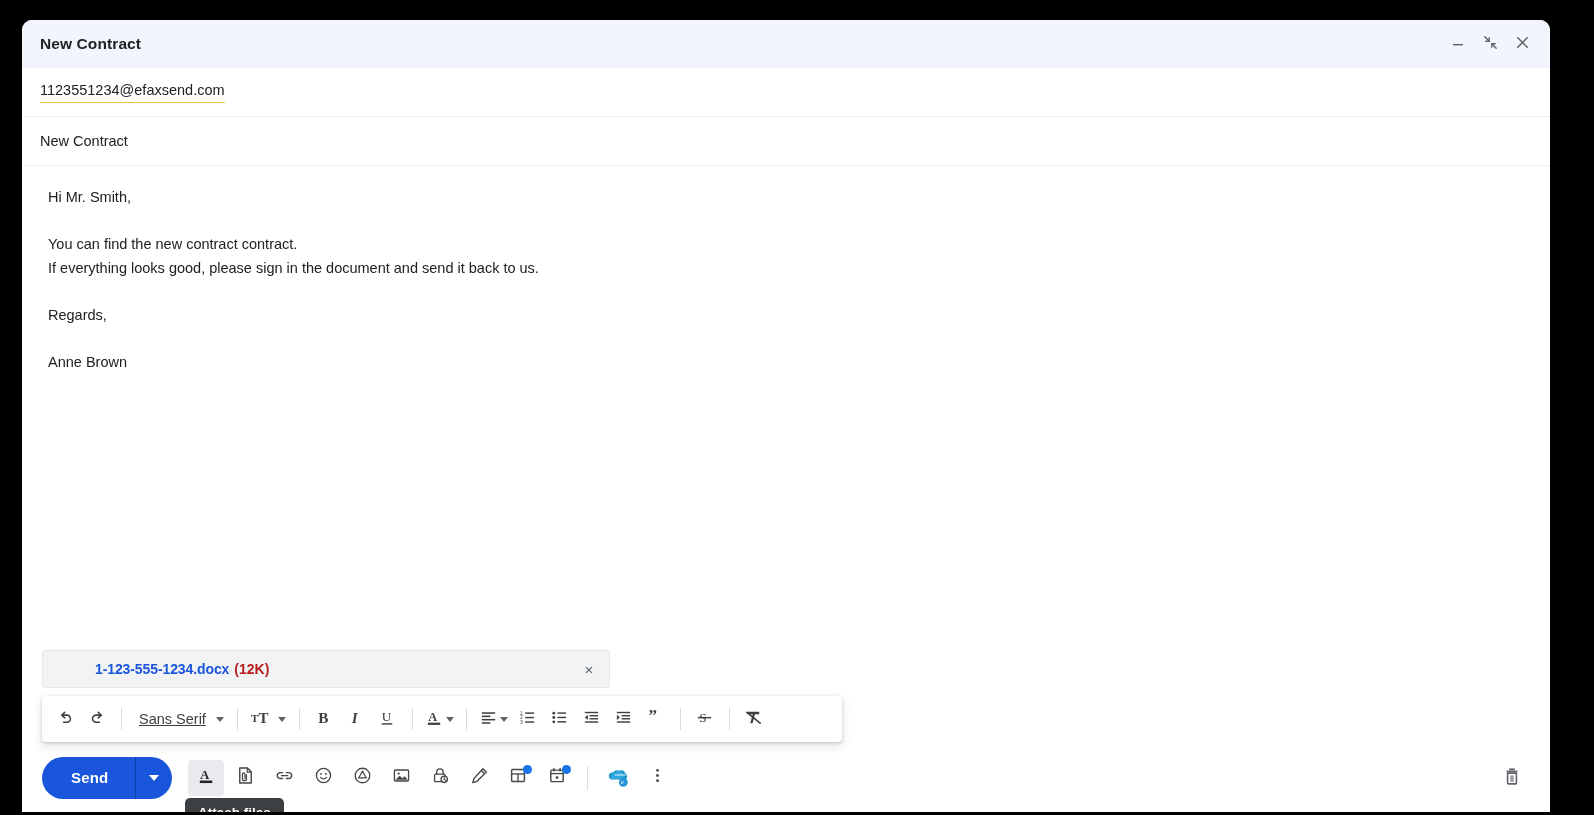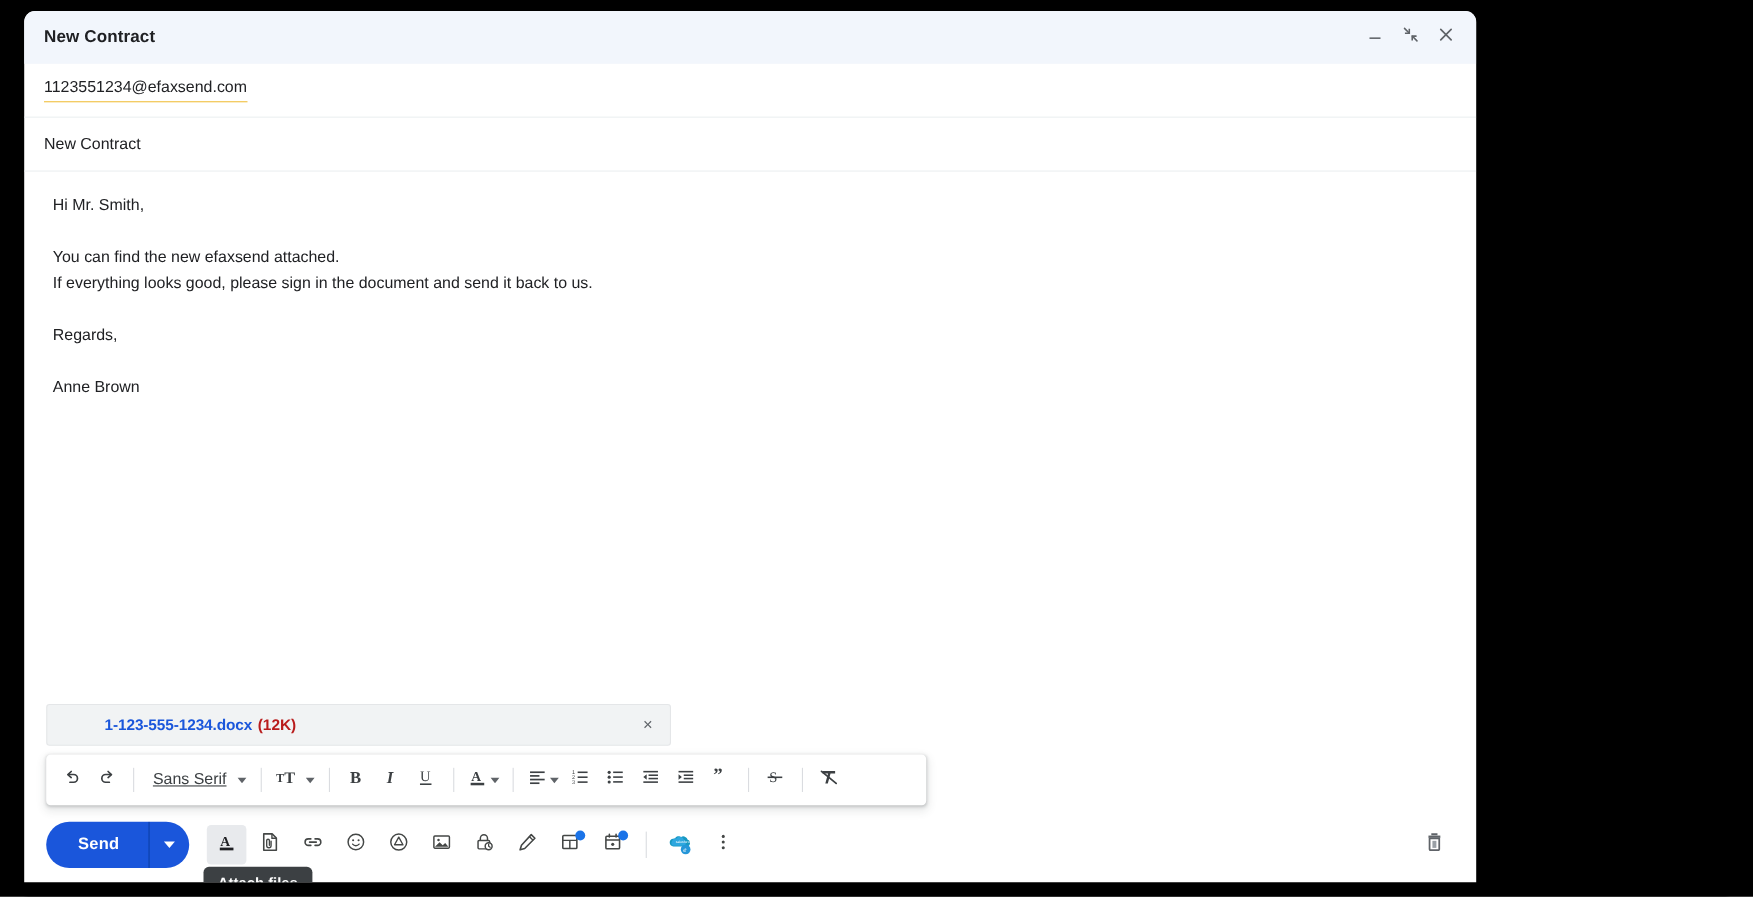--- a/index.html
+++ b/index.html
@@ -19,22 +19,22 @@
     height: 815px;
     background: #000000;
     border-radius: 26px;
     overflow: hidden;
   }
 
   
   #compose-window {
     position: absolute;
     left: 22px;
-    top: 10px;
-    width: 1320px;
+    top: 20px;
+    width: 1528px;
     height: 792px;
     background: #ffffff;
     border-radius: 10px 10px 0 0;
     overflow: hidden;
     display: flex;
     flex-direction: column;
   }
 
   
   .titlebar {
@@ -371,21 +371,21 @@
       <span class="recipient-chip" title="1123551234@efaxsend.com">1123551234@efaxsend.com</span>
     </div>
 
     <div class="field-row field-subject">
       <span class="subject-text">New Contract</span>
     </div>
 
     <div class="body-area">
       <div class="body-line">Hi Mr. Smith,</div>
       <div class="body-blank"></div>
-      <div class="body-line">You can find the new efaxsend attached.</div>
+      <div class="body-line">You can find the new contract contract.</div>
       <div class="body-line">If everything looks good, please sign in the document and send it back to us.</div>
       <div class="body-blank"></div>
       <div class="body-line">Regards,</div>
       <div class="body-blank"></div>
       <div class="body-line">Anne Brown</div>
     </div>
 
     <div class="attach-wrap">
       <div class="attach-chip">
         <span class="attach-name">1-123-555-1234.docx</span>

